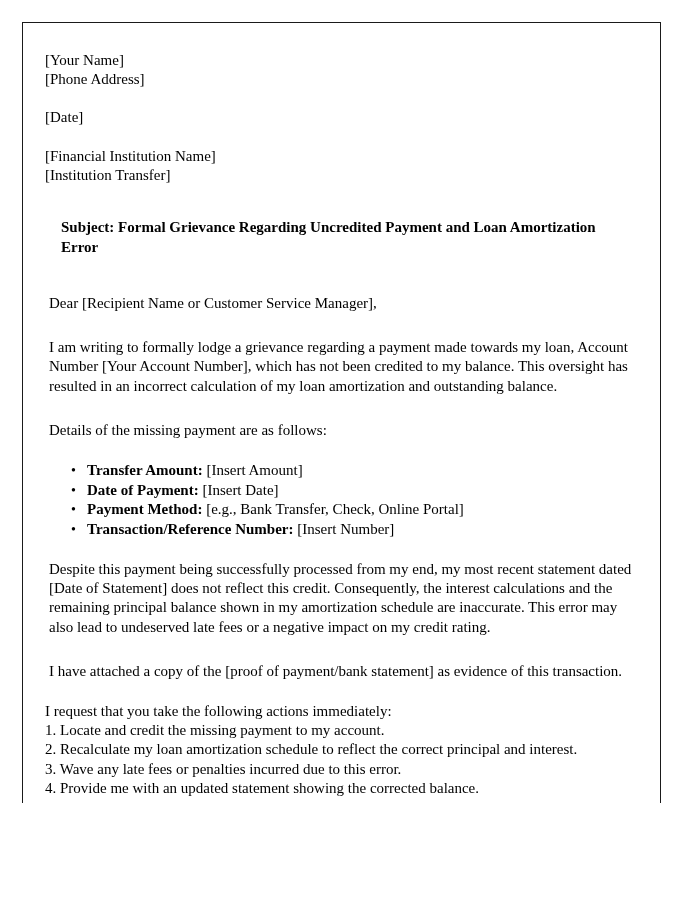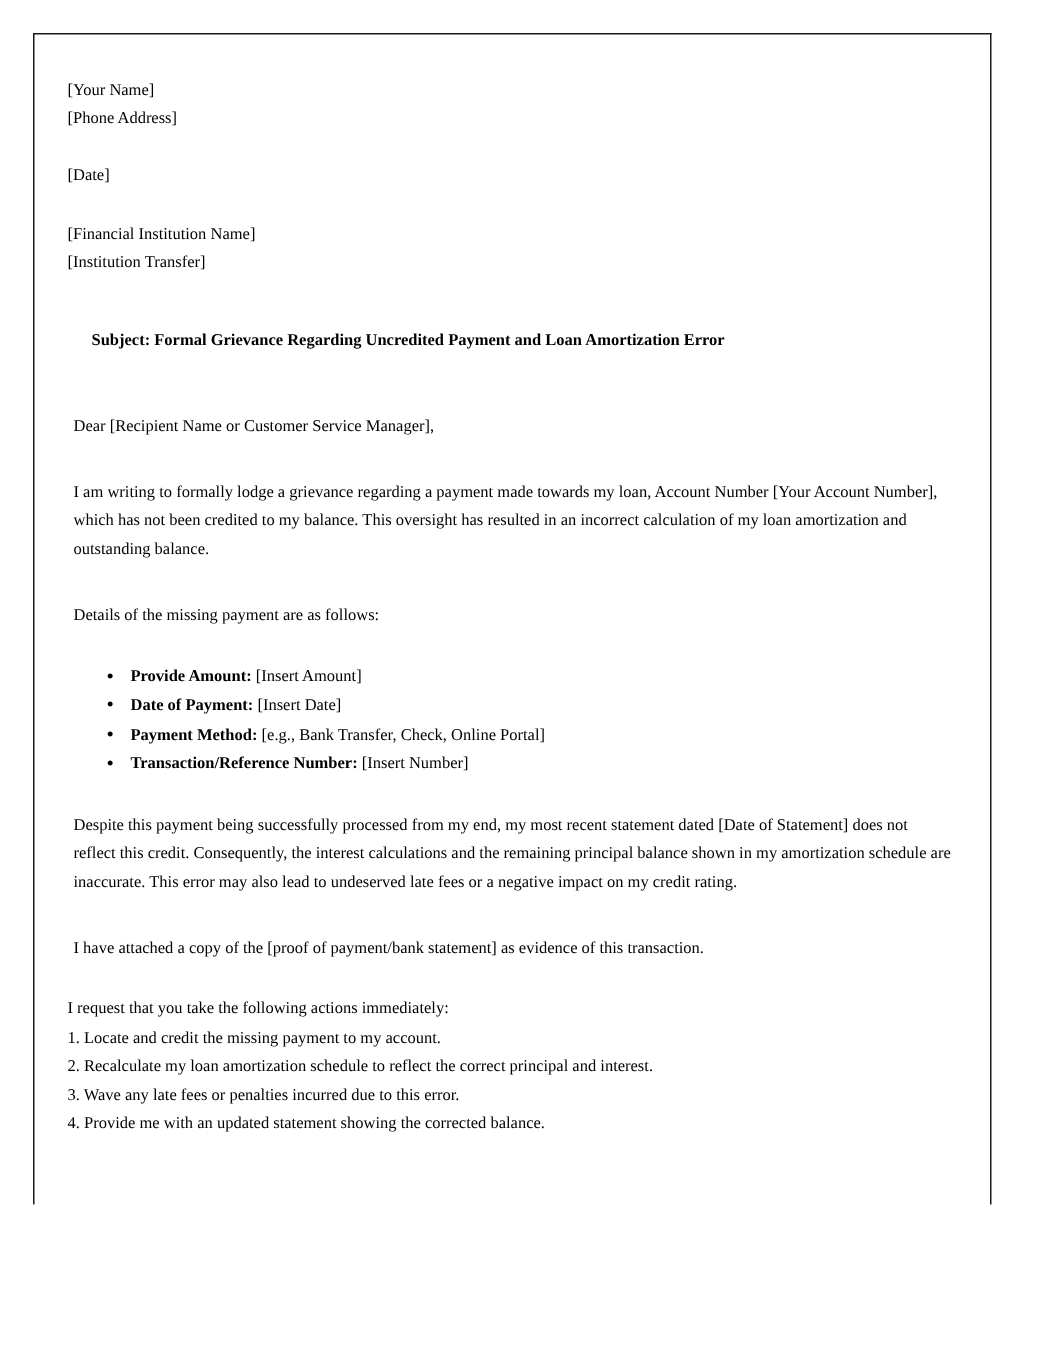--- a/index.html
+++ b/index.html
@@ -25,21 +25,21 @@
     border-left: 1.5px solid #1a1a1a;
     border-right: 1.5px solid #1a1a1a;
     border-top: 1.5px solid #1a1a1a;
     border-bottom: none;
     box-sizing: border-box;
     background: #ffffff;
     overflow: hidden;
   }
   #content {
     padding: 28px 20px 0 22px;
-    font-size: 11px;
+    font-size: 15px;
     line-height: 19.2px;
   }
   .addr-block {
     margin: 0;
   }
   .addr-line {
     white-space: pre;
   }
   .gap-sm {
     height: 19px;
@@ -119,21 +119,21 @@
 
     <p class="para">I am writing to formally lodge a grievance regarding a payment made towards my loan, Account Number [Your Account Number], which has not been credited to my balance. This oversight has resulted in an incorrect calculation of my loan amortization and outstanding balance.</p>
 
     <div class="gap-md"></div>
 
     <p class="para">Details of the missing payment are as follows:</p>
 
     <div class="gap-md"></div>
 
     <ul class="details-list">
-      <li><span class="lbl">Provide Amount:</span> <span>[Insert Amount]</span></li>
+      <li><span class="lbl">Transfer Amount:</span> <span>[Insert Amount]</span></li>
       <li><span class="lbl">Date of Payment:</span> <span>[Insert Date]</span></li>
       <li><span class="lbl">Payment Method:</span> <span>[e.g., Bank Transfer, Check, Online Portal]</span></li>
       <li><span class="lbl">Transaction/Reference Number:</span> <span>[Insert Number]</span></li>
     </ul>
 
     <div class="gap-md"></div>
 
     <p class="para">Despite this payment being successfully processed from my end, my most recent statement dated [Date of Statement] does not reflect this credit. Consequently, the interest calculations and the remaining principal balance shown in my amortization schedule are inaccurate. This error may also lead to undeserved late fees or a negative impact on my credit rating.</p>
 
     <div class="gap-md"></div>

